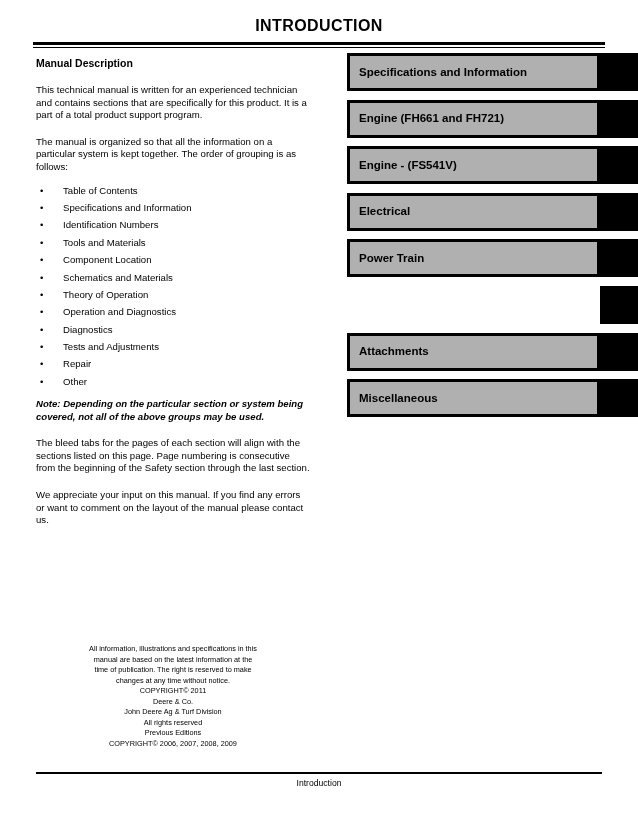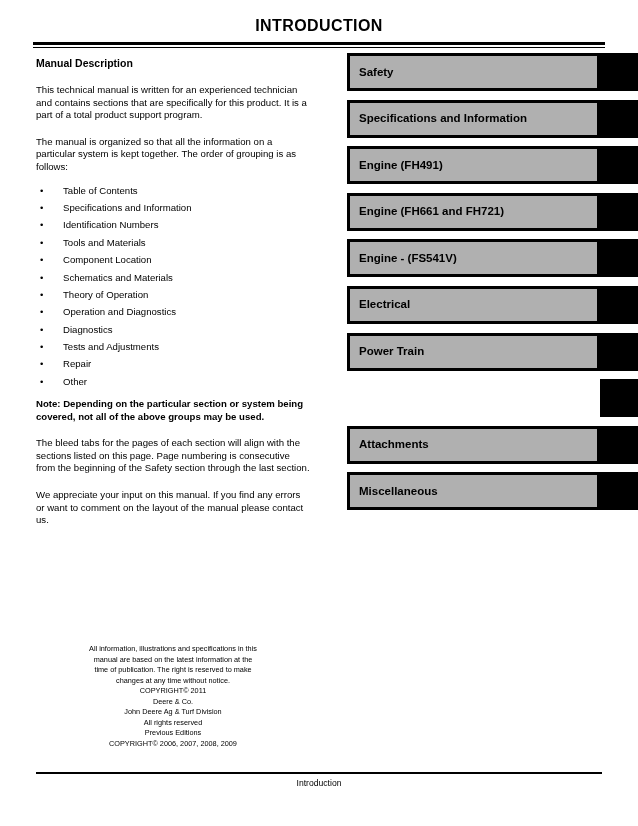--- a/index.html
+++ b/index.html
@@ -62,20 +62,21 @@
   .para {
     font-size: 9.6px;
     line-height: 12.6px;
     margin: 14px 0 10px 0;
     text-align: left;
   }
   .note {
     font-size: 9.6px;
     line-height: 12.6px;
     font-weight: bold;
+    font-style: italic;
     margin: 0 0 10px 0;
   }
   .bullet-list {
     list-style: none;
     margin: 0 0 10px 0;
     padding: 0;
   }
   .bullet-list li {
     font-size: 9.6px;
     line-height: 13.1px;
@@ -194,33 +195,21 @@
   </ul>
 
   <p class="note">Note: Depending on the particular section or system being covered, not all of the above groups may be used.</p>
   <p class="para">The bleed tabs for the pages of each section will align with the sections listed on this page. Page numbering is consecutive from the beginning of the Safety section through the last section.</p>
   <p class="para">We appreciate your input on this manual. If you find any errors or want to comment on the layout of the manual please contact us.</p>
 </div>
 
 <div class="tabs">
   <div class="tab">
     <div class="tab-box">
-      <span class="tab-label">Safety</span>
-    </div>
-    <div class="tab-bleed"></div>
-  </div>
-  <div class="tab">
-    <div class="tab-box">
       <span class="tab-label">Specifications and Information</span>
-    </div>
-    <div class="tab-bleed"></div>
-  </div>
-  <div class="tab">
-    <div class="tab-box">
-      <span class="tab-label">Engine (FH491)</span>
     </div>
     <div class="tab-bleed"></div>
   </div>
   <div class="tab">
     <div class="tab-box">
       <span class="tab-label">Engine (FH661 and FH721)</span>
     </div>
     <div class="tab-bleed"></div>
   </div>
   <div class="tab">

